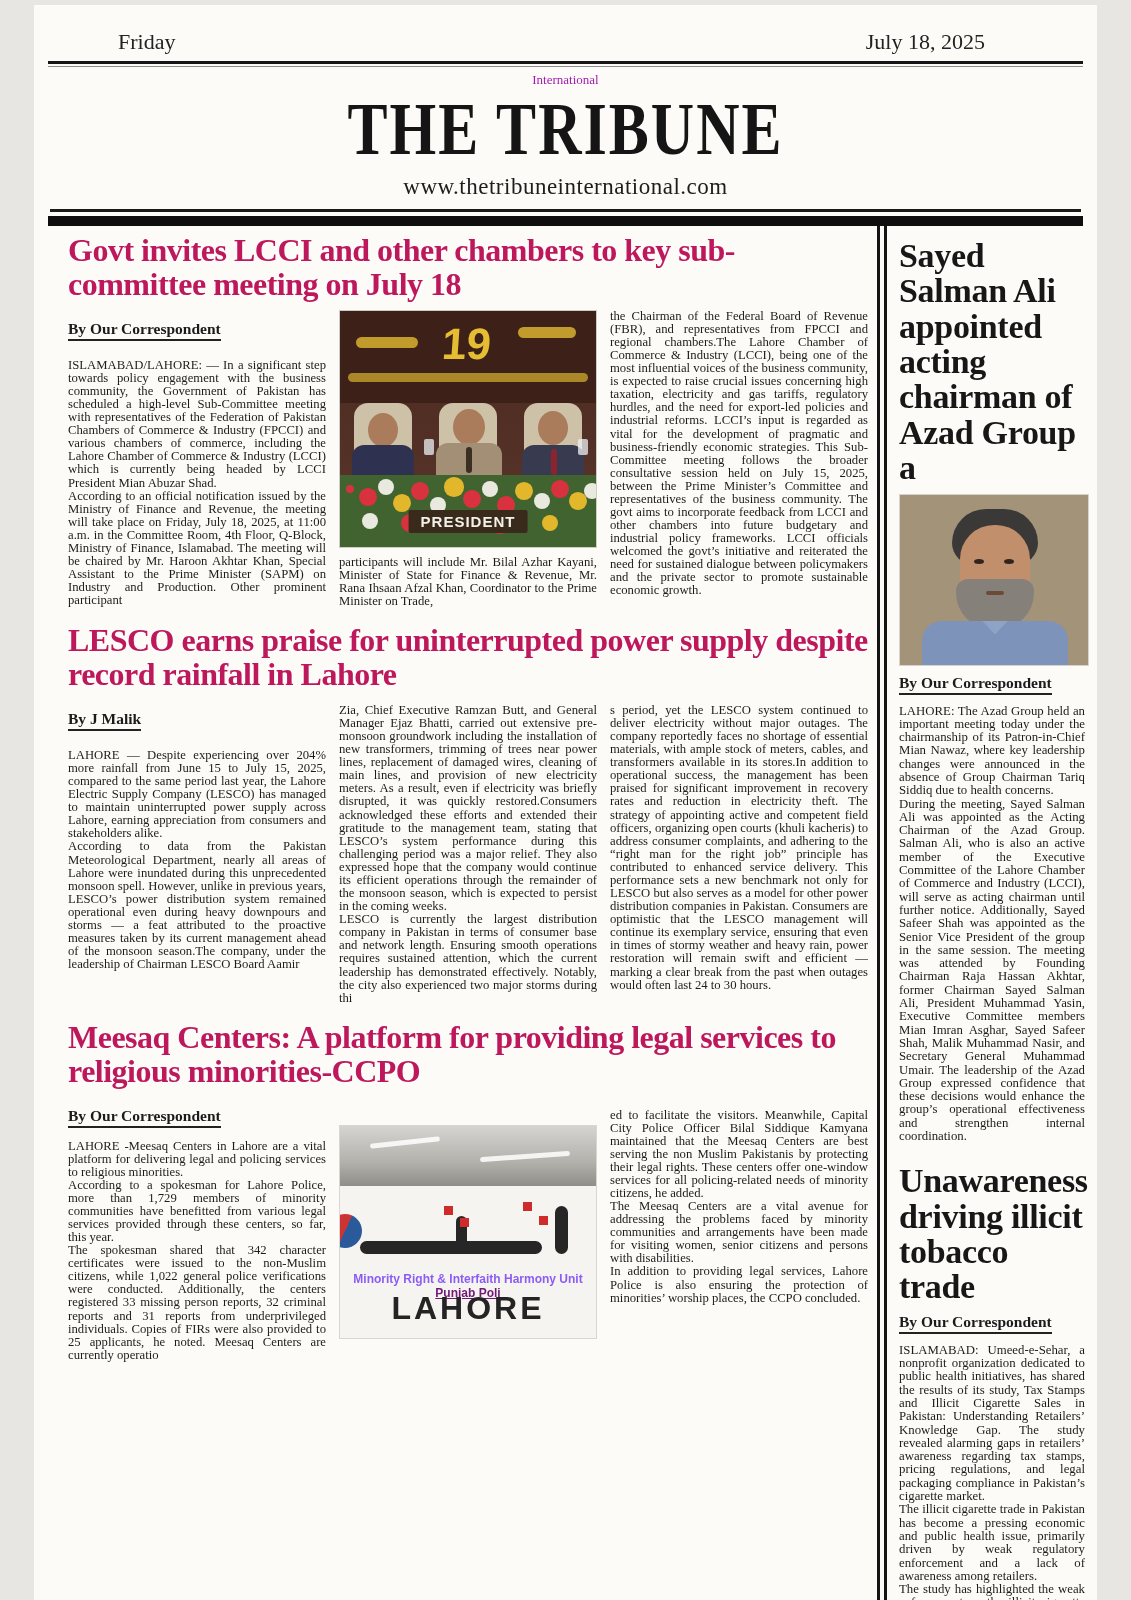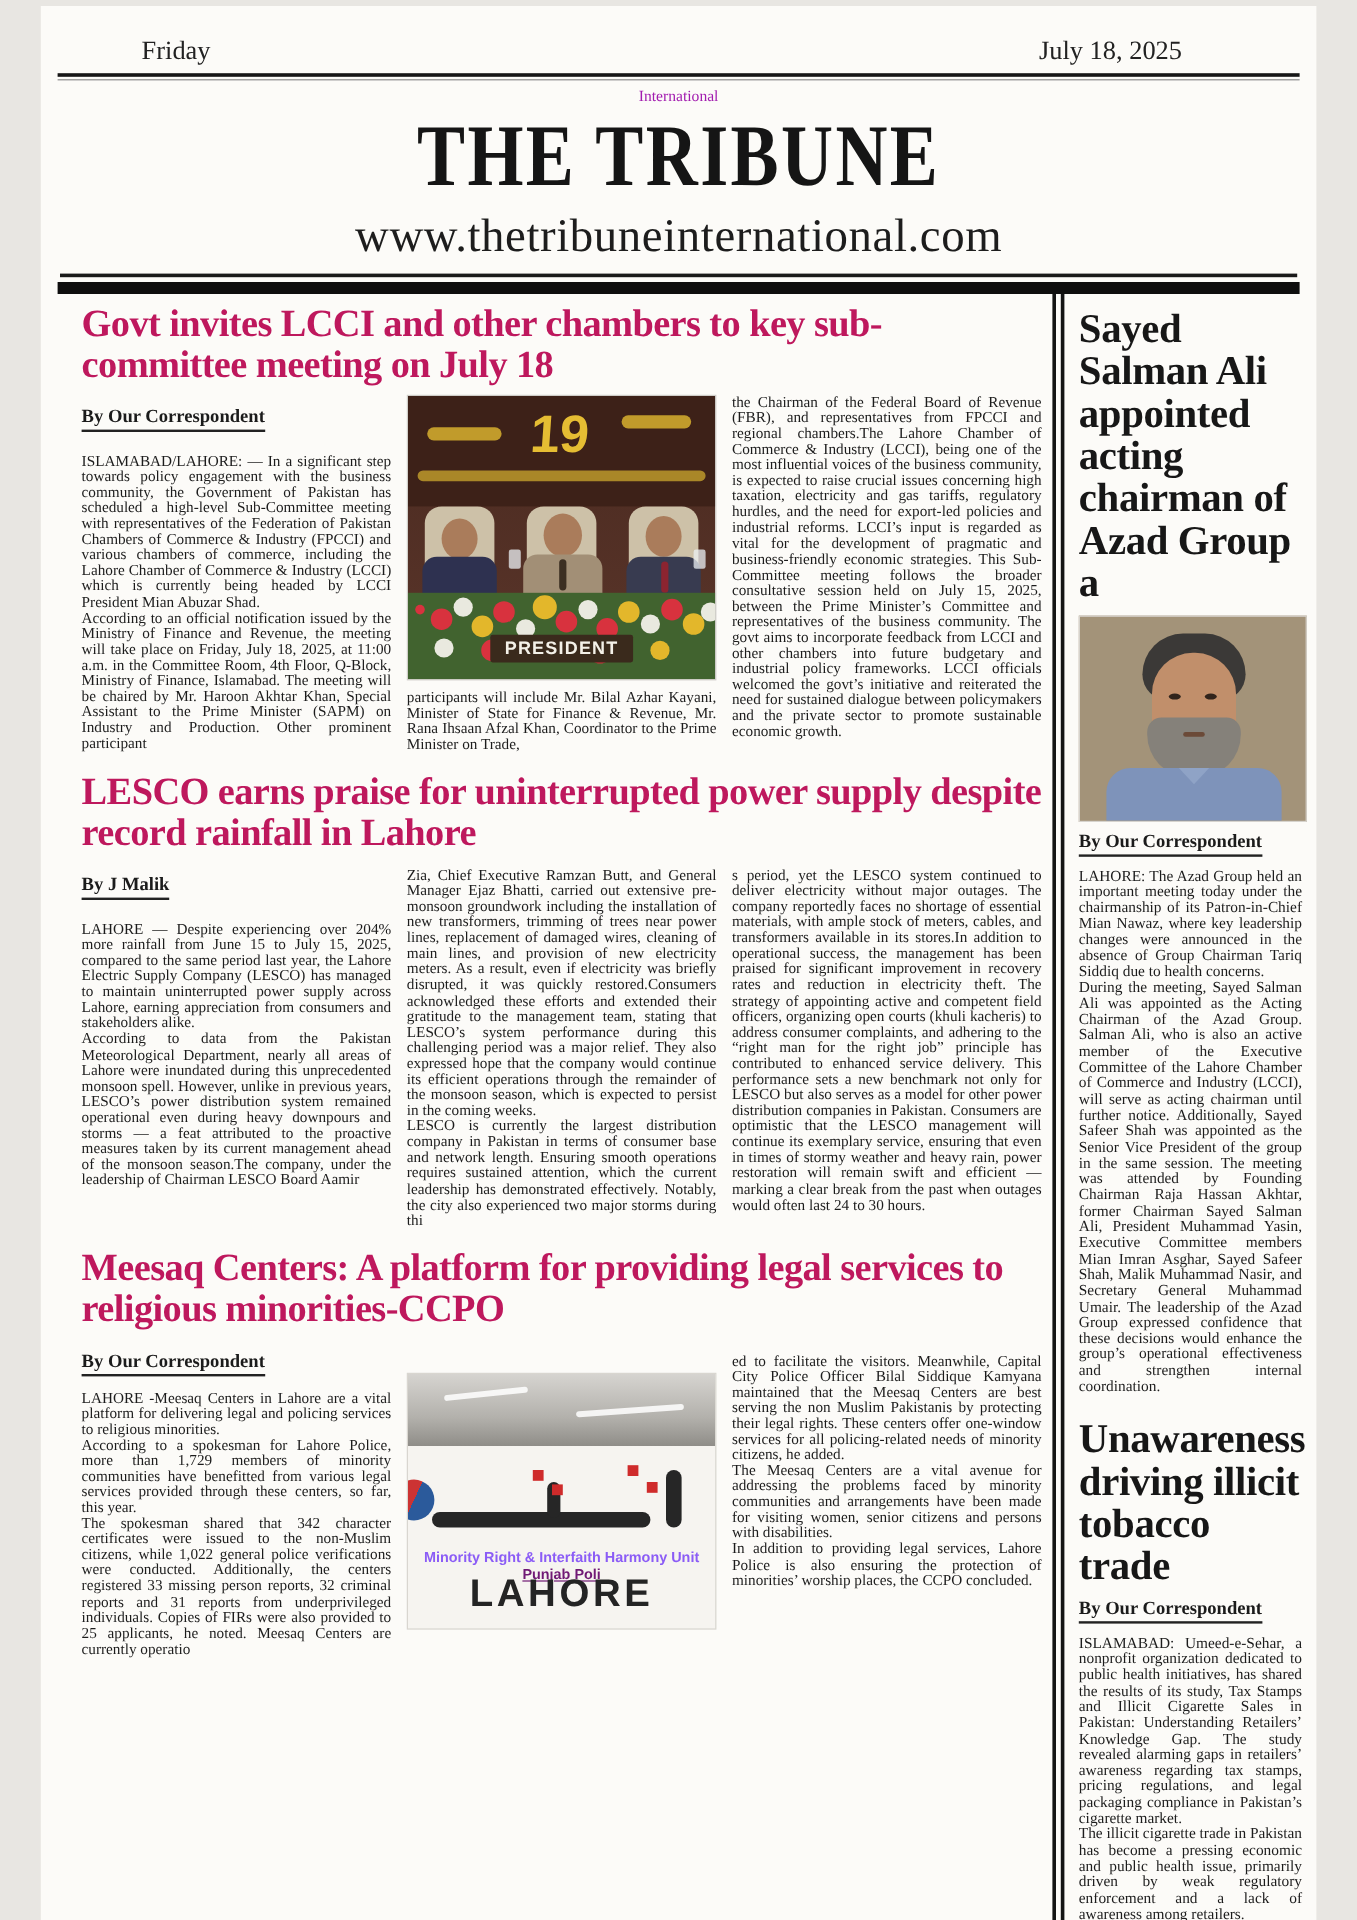--- a/index.html
+++ b/index.html
@@ -9,21 +9,21 @@
     font-family:"Liberation Serif", serif;
   }
   
   .topline{display:flex;justify-content:space-between;padding:24px 112px 4px 84px;font-size:22px;color:#222;}
   .toprule{margin:2px 14px 0;border-top:3px solid #161616;border-bottom:1px solid #8d8d8d;height:2px;}
   .section-label{text-align:center;font-size:13px;margin-top:5px;color:#a21caf;}
   .mast-title{
     text-align:center;font-size:60px;font-weight:700;letter-spacing:2px;color:#151515;
     margin:0;transform:scaleY(1.22);transform-origin:center top;height:78px;
   }
-  .mast-site{text-align:center;font-size:39px;color:#1d1d1d;margin-top:8px;letter-spacing:.5px;}
+  .mast-site{text-align:center;font-size:23px;color:#1d1d1d;margin-top:8px;letter-spacing:.5px;}
   .rule-thin{margin:9px 16px 0;border-top:3px solid #1a1a1a;}
   .rule-thick{margin:4px 14px 0;border-top:10px solid #0e0e0e;}
   
   .content{display:flex;align-items:stretch;padding:0 12px 0 34px;}
   .mainarea{width:800px;flex:0 0 800px;}
   .vdivider{flex:0 0 4px;border-left:3px solid #141414;border-right:3px solid #141414;margin:0 2px 0 9px;}
   .sidebar{flex:1;padding-left:10px;min-width:0;}
   
   .headline{font-size:32px;line-height:1.06;font-weight:700;letter-spacing:-0.5px;margin:8px 0 8px;color:#be185d;}
   .headline.h2x{margin-top:16px;}

